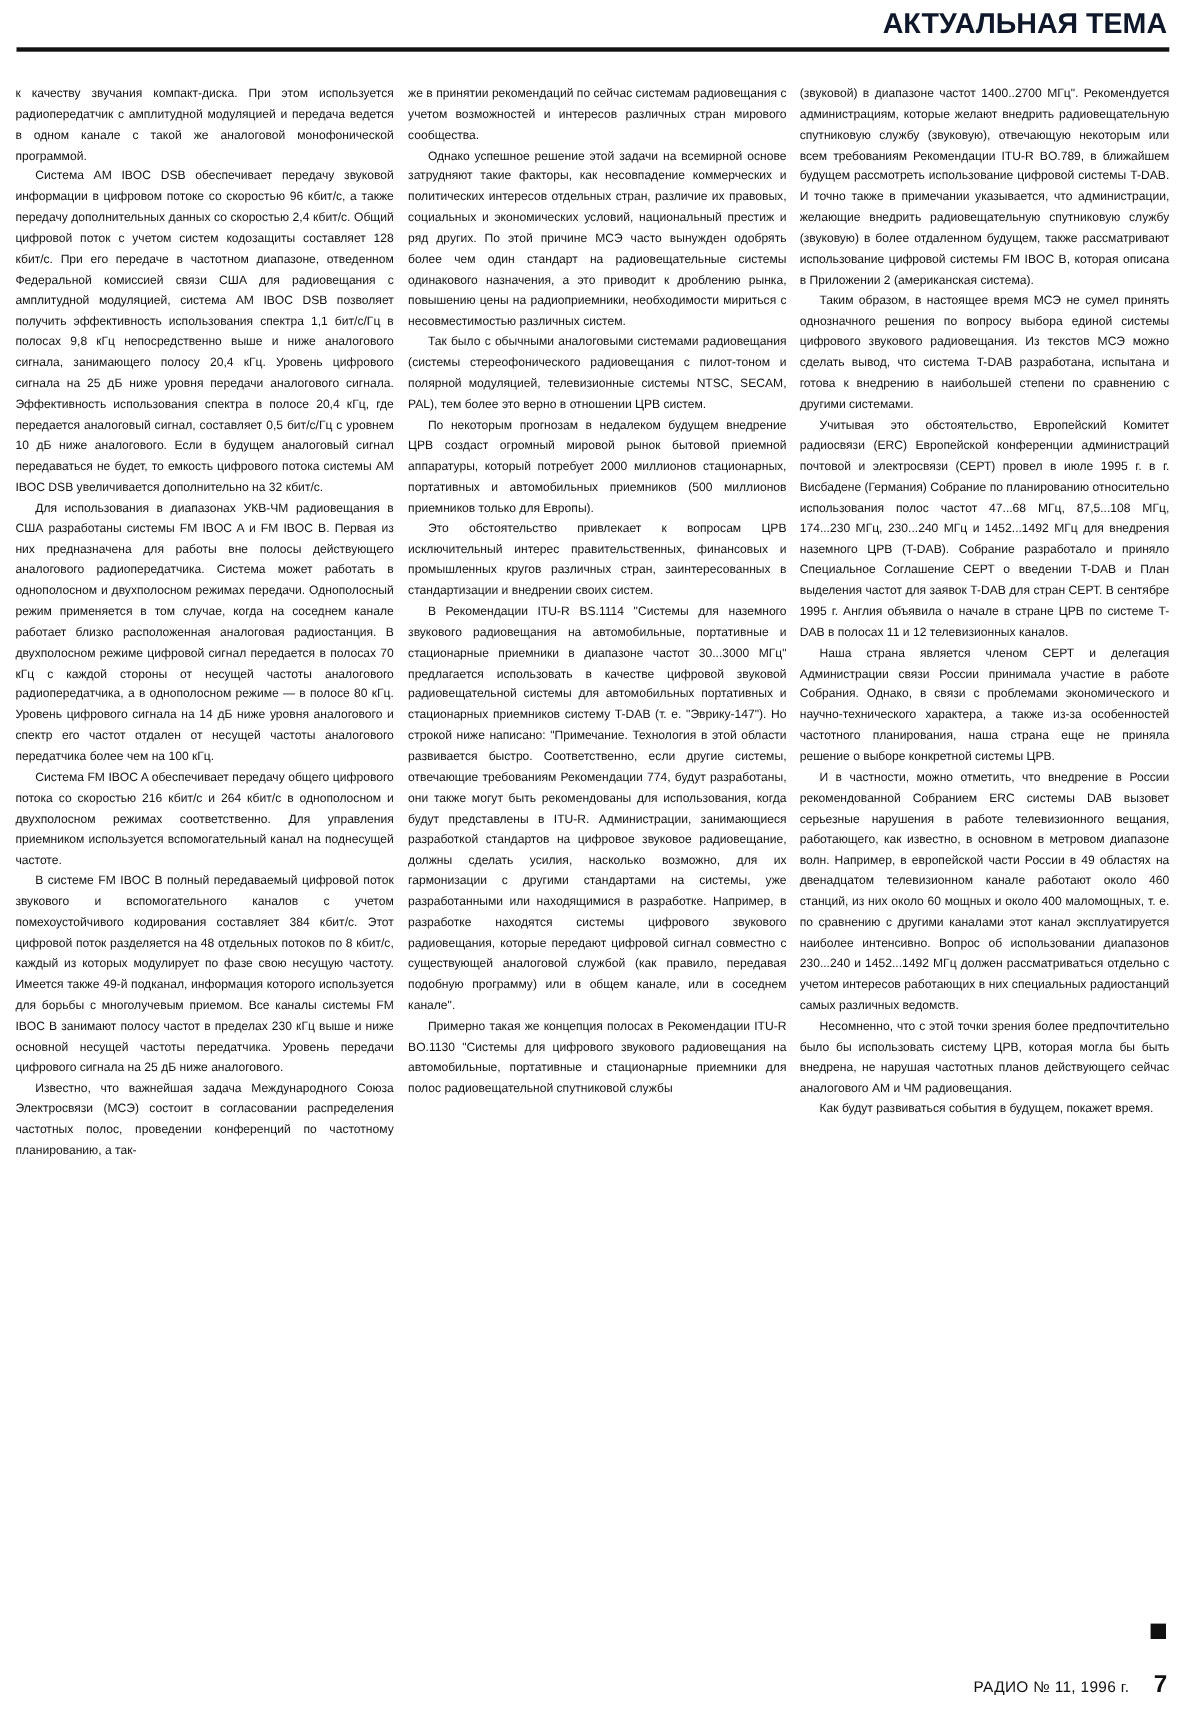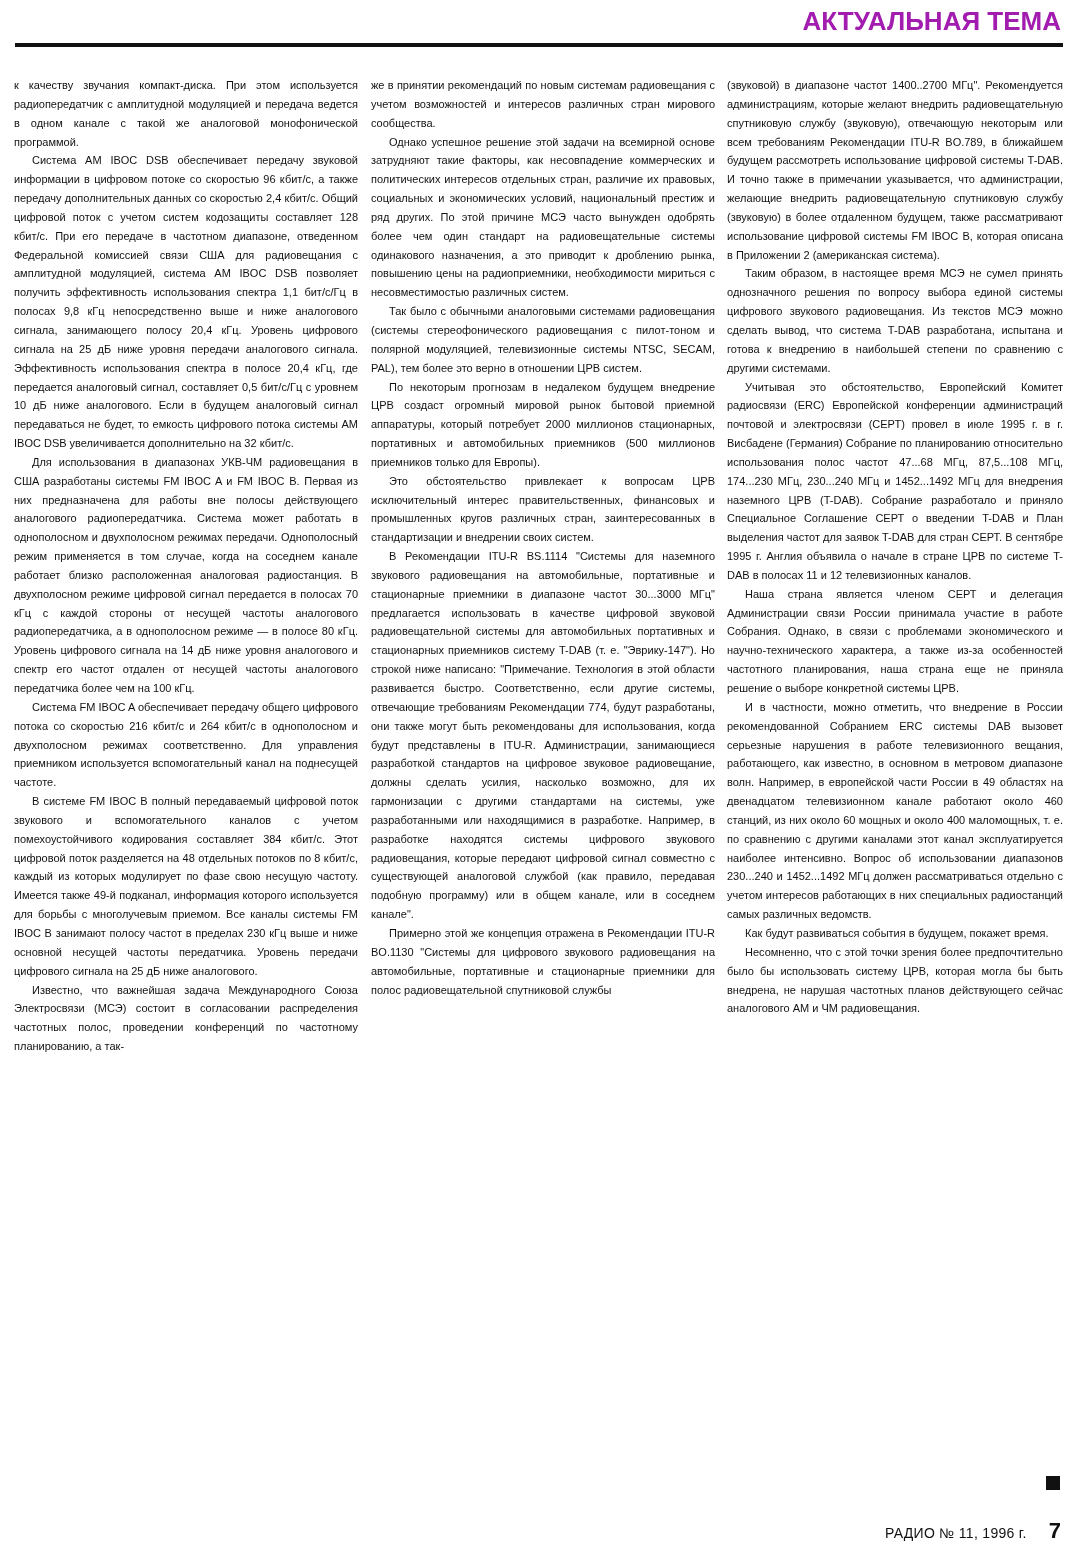--- a/index.html
+++ b/index.html
@@ -3,21 +3,21 @@
   <meta charset="utf-8">
   <style>
     html, body { margin: 0; padding: 0; background: #ffffff; }
     body {
       width: 1079px; height: 1558px; position: relative; overflow: hidden;
       font-family: "Liberation Sans", "DejaVu Sans", sans-serif; color: #111;
     }
     .header-title {
       position: absolute; right: 18px; top: 6px;
       font-family: "Liberation Sans", sans-serif; font-weight: bold;
-      font-size: 26px; letter-spacing: 0px; color: #a21caf;
+      font-size: 26px; letter-spacing: 0px; color: #0f172a;
     }
     .header-rule {
       position: absolute; left: 15px; right: 16px; top: 43px; height: 4px; background: #111;
     }
     .column {
       position: absolute; top: 76px; width: 344px;
       font-size: 11px; line-height: 18.85px; text-align: justify;
       hyphens: manual;
     }
     .col-1 { left: 14px; }
@@ -44,37 +44,37 @@
 <div class="column col-1">
   <p class="cont">к качеству звучания компакт-диска. При этом используется радиопередатчик с амплитудной модуляцией и передача ведется в одном канале с такой же аналоговой монофонической программой.</p>
   <p>Система AM IBOC DSB обеспечивает передачу звуковой информации в цифровом потоке со скоростью 96 кбит/с, а также передачу дополнительных данных со скоростью 2,4 кбит/с. Общий цифровой поток с учетом систем кодозащиты составляет 128 кбит/с. При его передаче в частотном диапазоне, отведенном Федеральной комиссией связи США для радиовещания с амплитудной модуляцией, система AM IBOC DSB позволяет получить эффективность использования спектра 1,1 бит/с/Гц в полосах 9,8 кГц непосредственно выше и ниже аналогового сигнала, занимающего полосу 20,4 кГц. Уровень цифрового сигнала на 25 дБ ниже уровня передачи аналогового сигнала. Эффективность использования спектра в полосе 20,4 кГц, где передается аналоговый сигнал, составляет 0,5 бит/с/Гц с уровнем 10 дБ ниже аналогового. Если в будущем аналоговый сигнал передаваться не будет, то емкость цифрового потока системы AM IBOC DSB увеличивается дополнительно на 32 кбит/с.</p>
   <p>Для использования в диапазонах УКВ-ЧМ радиовещания в США разработаны системы FM IBOC A и FM IBOC B. Первая из них предназначена для работы вне полосы действующего аналогового радиопередатчика. Система может работать в однополосном и двухполосном режимах передачи. Однополосный режим применяется в том случае, когда на соседнем канале работает близко расположенная аналоговая радиостанция. В двухполосном режиме цифровой сигнал передается в полосах 70 кГц с каждой стороны от несущей частоты аналогового радиопередатчика, а в однополосном режиме — в полосе 80 кГц. Уровень цифрового сигнала на 14 дБ ниже уровня аналогового и спектр его частот отдален от несущей частоты аналогового передатчика более чем на 100 кГц.</p>
   <p>Система FM IBOC A обеспечивает передачу общего цифрового потока со скоростью 216 кбит/с и 264 кбит/с в однополосном и двухполосном режимах соответственно. Для управления приемником используется вспомогательный канал на поднесущей частоте.</p>
   <p>В системе FM IBOC B полный передаваемый цифровой поток звукового и вспомогательного каналов с учетом помехоустойчивого кодирования составляет 384 кбит/с. Этот цифровой поток разделяется на 48 отдельных потоков по 8 кбит/с, каждый из которых модулирует по фазе свою несущую частоту. Имеется также 49-й подканал, информация которого используется для борьбы с многолучевым приемом. Все каналы системы FM IBOC B занимают полосу частот в пределах 230 кГц выше и ниже основной несущей частоты передатчика. Уровень передачи цифрового сигнала на 25 дБ ниже аналогового.</p>
   <p>Известно, что важнейшая задача Международного Союза Электросвязи (МСЭ) состоит в согласовании распределения частотных полос, проведении конференций по частотному планированию, а так-</p>
 </div>
 
 <div class="column col-2">
-  <p class="cont">же в принятии рекомендаций по новым системам радиовещания с учетом возможностей и интересов различных стран мирового сообщества.</p>
+  <p class="cont">же в принятии рекомендаций по сейчас системам радиовещания с учетом возможностей и интересов различных стран мирового сообщества.</p>
   <p>Однако успешное решение этой задачи на всемирной основе затрудняют такие факторы, как несовпадение коммерческих и политических интересов отдельных стран, различие их правовых, социальных и экономических условий, национальный престиж и ряд других. По этой причине МСЭ часто вынужден одобрять более чем один стандарт на радиовещательные системы одинакового назначения, а это приводит к дроблению рынка, повышению цены на радиоприемники, необходимости мириться с несовместимостью различных систем.</p>
   <p>Так было с обычными аналоговыми системами радиовещания (системы стереофонического радиовещания с пилот-тоном и полярной модуляцией, телевизионные системы NTSC, SECAM, PAL), тем более это верно в отношении ЦРВ систем.</p>
   <p>По некоторым прогнозам в недалеком будущем внедрение ЦРВ создаст огромный мировой рынок бытовой приемной аппаратуры, который потребует 2000 миллионов стационарных, портативных и автомобильных приемников (500 миллионов приемников только для Европы).</p>
   <p>Это обстоятельство привлекает к вопросам ЦРВ исключительный интерес правительственных, финансовых и промышленных кругов различных стран, заинтересованных в стандартизации и внедрении своих систем.</p>
   <p>В Рекомендации ITU-R BS.1114 "Системы для наземного звукового радиовещания на автомобильные, портативные и стационарные приемники в диапазоне частот 30...3000 МГц" предлагается использовать в качестве цифровой звуковой радиовещательной системы для автомобильных портативных и стационарных приемников систему T-DAB (т. е. "Эврику-147"). Но строкой ниже написано: "Примечание. Технология в этой области развивается быстро. Соответственно, если другие системы, отвечающие требованиям Рекомендации 774, будут разработаны, они также могут быть рекомендованы для использования, когда будут представлены в ITU-R. Администрации, занимающиеся разработкой стандартов на цифровое звуковое радиовещание, должны сделать усилия, насколько возможно, для их гармонизации с другими стандартами на системы, уже разработанными или находящимися в разработке. Например, в разработке находятся системы цифрового звукового радиовещания, которые передают цифровой сигнал совместно с существующей аналоговой службой (как правило, передавая подобную программу) или в общем канале, или в соседнем канале".</p>
-  <p>Примерно этой же концепция отражена в Рекомендации ITU-R BO.1130 "Системы для цифрового звукового радиовещания на автомобильные, портативные и стационарные приемники для полос радиовещательной спутниковой службы</p>
+  <p>Примерно такая же концепция полосах в Рекомендации ITU-R BO.1130 "Системы для цифрового звукового радиовещания на автомобильные, портативные и стационарные приемники для полос радиовещательной спутниковой службы</p>
 </div>
 
 <div class="column col-3">
   <p class="cont">(звуковой) в диапазоне частот 1400..2700 МГц". Рекомендуется администрациям, которые желают внедрить радиовещательную спутниковую службу (звуковую), отвечающую некоторым или всем требованиям Рекомендации ITU-R BO.789, в ближайшем будущем рассмотреть использование цифровой системы T-DAB. И точно также в примечании указывается, что администрации, желающие внедрить радиовещательную спутниковую службу (звуковую) в более отдаленном будущем, также рассматривают использование цифровой системы FM IBOC B, которая описана в Приложении 2 (американская система).</p>
   <p>Таким образом, в настоящее время МСЭ не сумел принять однозначного решения по вопросу выбора единой системы цифрового звукового радиовещания. Из текстов МСЭ можно сделать вывод, что система T-DAB разработана, испытана и готова к внедрению в наибольшей степени по сравнению с другими системами.</p>
   <p>Учитывая это обстоятельство, Европейский Комитет радиосвязи (ERC) Европейской конференции администраций почтовой и электросвязи (СЕРТ) провел в июле 1995 г. в г. Висбадене (Германия) Собрание по планированию относительно использования полос частот 47...68 МГц, 87,5...108 МГц, 174...230 МГц, 230...240 МГц и 1452...1492 МГц для внедрения наземного ЦРВ (T-DAB). Собрание разработало и приняло Специальное Соглашение СЕРТ о введении T-DAB и План выделения частот для заявок T-DAB для стран СЕРТ. В сентябре 1995 г. Англия объявила о начале в стране ЦРВ по системе T-DAB в полосах 11 и 12 телевизионных каналов.</p>
   <p>Наша страна является членом СЕРТ и делегация Администрации связи России принимала участие в работе Собрания. Однако, в связи с проблемами экономического и научно-технического характера, а также из-за особенностей частотного планирования, наша страна еще не приняла решение о выборе конкретной системы ЦРВ.</p>
   <p>И в частности, можно отметить, что внедрение в России рекомендованной Собранием ERC системы DAB вызовет серьезные нарушения в работе телевизионного вещания, работающего, как известно, в основном в метровом диапазоне волн. Например, в европейской части России в 49 областях на двенадцатом телевизионном канале работают около 460 станций, из них около 60 мощных и около 400 маломощных, т. е. по сравнению с другими каналами этот канал эксплуатируется наиболее интенсивно. Вопрос об использовании диапазонов 230...240 и 1452...1492 МГц должен рассматриваться отдельно с учетом интересов работающих в них специальных радиостанций самых различных ведомств.</p>
+  <p>Несомненно, что с этой точки зрения более предпочтительно было бы использовать систему ЦРВ, которая могла бы быть внедрена, не нарушая частотных планов действующего сейчас аналогового АМ и ЧМ радиовещания.</p>
   <p>Как будут развиваться события в будущем, покажет время.</p>
-  <p>Несомненно, что с этой точки зрения более предпочтительно было бы использовать систему ЦРВ, которая могла бы быть внедрена, не нарушая частотных планов действующего сейчас аналогового АМ и ЧМ радиовещания.</p>
 </div>
 
 <div class="end-mark"></div>
 
 <div class="footer">
   <span class="footer-issue">РАДИО № 11, 1996 г.</span>
   <span class="footer-page">7</span>
 </div>
 
 </body></html>

